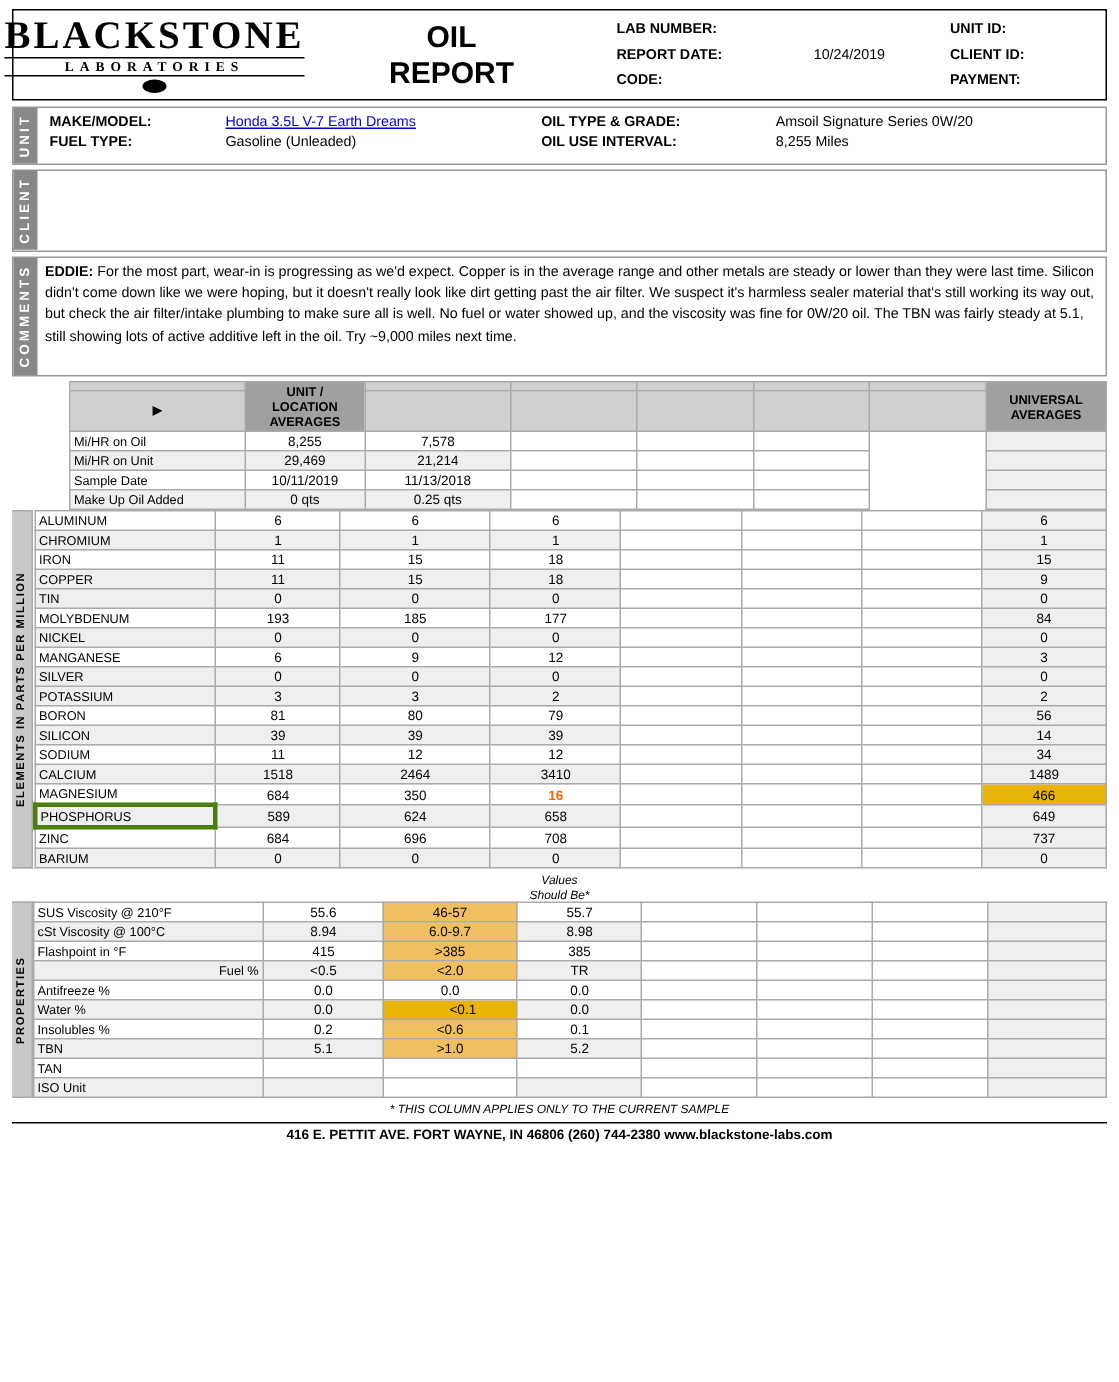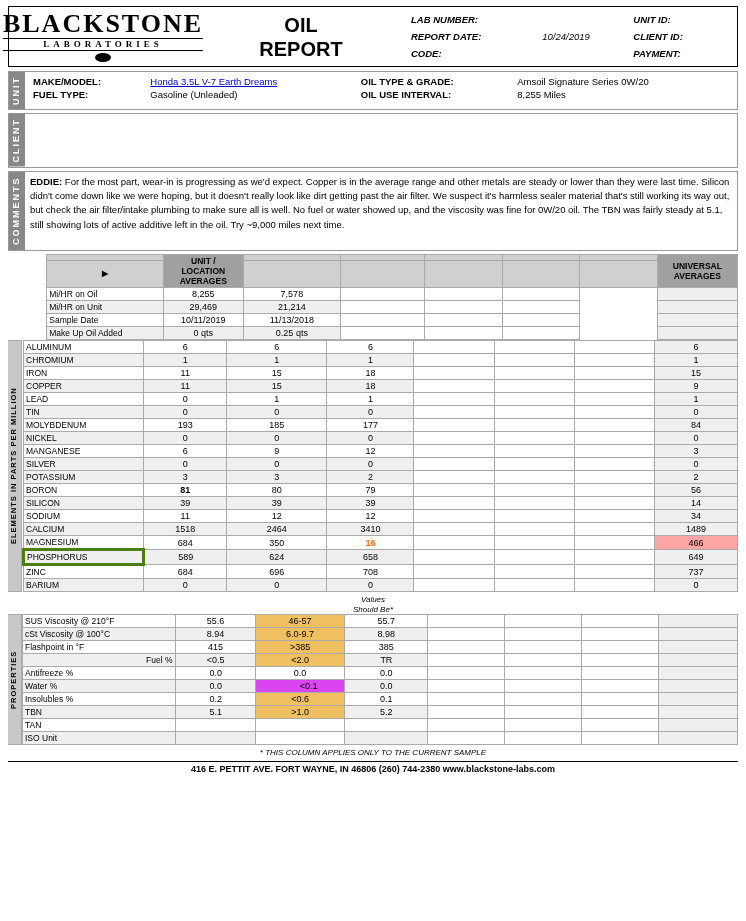--- a/index.html
+++ b/index.html
@@ -51,21 +51,20 @@
       flex: 1;
       text-align: center;
       font-size: 20px;
       font-weight: 900;
       line-height: 1.2;
     }
     .header-fields {
       flex: 1.5;
       font-size: 9.5px;
       line-height: 1.8;
-      font-style: italic;
     }
     .header-fields table {
       width: 100%;
       border-collapse: collapse;
     }
     .header-fields td {
       padding: 0 2px;
       font-size: 9.5px;
     }
     .header-fields .label {
@@ -405,30 +404,20 @@
     <td class="row-label bg-light" style="border:1px solid #aaa;width:90px;">COPPER</td>
     <td class="bg-light" style="border:1px solid #aaa;width:62px;">11</td>
     <td class="bg-light" style="border:1px solid #aaa;width:75px;">15</td>
     <td class="bg-light" style="border:1px solid #aaa;width:65px;">18</td>
     <td style="border:1px solid #aaa;width:60px;"></td>
     <td style="border:1px solid #aaa;width:60px;"></td>
     <td style="border:1px solid #aaa;width:60px;"></td>
     <td style="border:1px solid #aaa;width:62px;background:#efefef;">9</td>
   </tr>
             <tr>
-    <td class="row-label " style="border:1px solid #aaa;width:90px;">LEAD</td>
-    <td class="" style="border:1px solid #aaa;width:62px;">0</td>
-    <td class="" style="border:1px solid #aaa;width:75px;">1</td>
-    <td class="" style="border:1px solid #aaa;width:65px;">1</td>
-    <td style="border:1px solid #aaa;width:60px;"></td>
-    <td style="border:1px solid #aaa;width:60px;"></td>
-    <td style="border:1px solid #aaa;width:60px;"></td>
-    <td style="border:1px solid #aaa;width:62px;background:#efefef;">1</td>
-  </tr>
-            <tr>
     <td class="row-label bg-light" style="border:1px solid #aaa;width:90px;">TIN</td>
     <td class="bg-light" style="border:1px solid #aaa;width:62px;">0</td>
     <td class="bg-light" style="border:1px solid #aaa;width:75px;">0</td>
     <td class="bg-light" style="border:1px solid #aaa;width:65px;">0</td>
     <td style="border:1px solid #aaa;width:60px;"></td>
     <td style="border:1px solid #aaa;width:60px;"></td>
     <td style="border:1px solid #aaa;width:60px;"></td>
     <td style="border:1px solid #aaa;width:62px;background:#efefef;">0</td>
   </tr>
             <tr>
@@ -476,21 +465,21 @@
     <td class="bg-light" style="border:1px solid #aaa;width:62px;">3</td>
     <td class="bg-light" style="border:1px solid #aaa;width:75px;">3</td>
     <td class="bg-light" style="border:1px solid #aaa;width:65px;">2</td>
     <td style="border:1px solid #aaa;width:60px;"></td>
     <td style="border:1px solid #aaa;width:60px;"></td>
     <td style="border:1px solid #aaa;width:60px;"></td>
     <td style="border:1px solid #aaa;width:62px;background:#efefef;">2</td>
   </tr>
             <tr>
     <td class="row-label " style="border:1px solid #aaa;width:90px;">BORON</td>
-    <td class="" style="border:1px solid #aaa;width:62px;font-weight:bold;">81</td>
+    <td class="" style="border:1px solid #aaa;width:62px;">81</td>
     <td class="" style="border:1px solid #aaa;width:75px;">80</td>
     <td class="" style="border:1px solid #aaa;width:65px;">79</td>
     <td style="border:1px solid #aaa;width:60px;"></td>
     <td style="border:1px solid #aaa;width:60px;"></td>
     <td style="border:1px solid #aaa;width:60px;"></td>
     <td style="border:1px solid #aaa;width:62px;background:#efefef;">56</td>
   </tr>
             <tr>
     <td class="row-label bg-light" style="border:1px solid #aaa;width:90px;">SILICON</td>
     <td class="bg-light" style="border:1px solid #aaa;width:62px;">39</td>
@@ -522,21 +511,21 @@
     <td style="border:1px solid #aaa;width:62px;background:#efefef;">1489</td>
   </tr>
             <tr>
     <td class="row-label " style="border:1px solid #aaa;width:90px;">MAGNESIUM</td>
     <td class="" style="border:1px solid #aaa;width:62px;">684</td>
     <td class="" style="border:1px solid #aaa;width:75px;">350</td>
     <td class="" style="border:1px solid #aaa;width:65px;color:#ff6600;font-weight:bold;">16</td>
     <td style="border:1px solid #aaa;width:60px;"></td>
     <td style="border:1px solid #aaa;width:60px;"></td>
     <td style="border:1px solid #aaa;width:60px;"></td>
-    <td style="border:1px solid #aaa;width:62px;background:#fca5a5;">466</td>
+    <td style="border:1px solid #aaa;width:62px;background:#eab308;">466</td>
   </tr>
             <tr>
     <td class="row-label bg-light" style="border:3px solid #4d7c0f;width:90px;">PHOSPHORUS</td>
     <td class="bg-light" style="border:1px solid #aaa;width:62px;">589</td>
     <td class="bg-light" style="border:1px solid #aaa;width:75px;">624</td>
     <td class="bg-light" style="border:1px solid #aaa;width:65px;">658</td>
     <td style="border:1px solid #aaa;width:60px;"></td>
     <td style="border:1px solid #aaa;width:60px;"></td>
     <td style="border:1px solid #aaa;width:60px;"></td>
     <td style="border:1px solid #aaa;width:62px;background:#efefef;">649</td>
@@ -629,21 +618,21 @@
     <td style="border:1px solid #aaa;width:70px;">0.0</td>
     <td class="" style="border:1px solid #aaa;width:65px;">0.0</td>
     <td style="border:1px solid #aaa;width:60px;"></td>
     <td style="border:1px solid #aaa;width:60px;"></td>
     <td style="border:1px solid #aaa;width:60px;"></td>
     <td style="border:1px solid #aaa;width:62px;background:#efefef;"></td>
   </tr>
           <tr>
     <td class="row-label bg-light" style="border:1px solid #aaa;width:120px;">Water %</td>
     <td class="bg-light" style="border:1px solid #aaa;width:62px;">0.0</td>
-    <td style="border:1px solid #aaa;width:70px;background:#d946ef;padding-left:20px;">&lt;0.1</td>
+    <td style="border:1px solid #aaa;width:70px;background:#eab308;padding-left:20px;">&lt;0.1</td>
     <td class="bg-light" style="border:1px solid #aaa;width:65px;">0.0</td>
     <td style="border:1px solid #aaa;width:60px;"></td>
     <td style="border:1px solid #aaa;width:60px;"></td>
     <td style="border:1px solid #aaa;width:60px;"></td>
     <td style="border:1px solid #aaa;width:62px;background:#efefef;"></td>
   </tr>
           <tr>
     <td class="row-label " style="border:1px solid #aaa;width:120px;">Insolubles %</td>
     <td class="" style="border:1px solid #aaa;width:62px;">0.2</td>
     <td style="border:1px solid #aaa;width:70px;background:#f0c060;">&lt;0.6</td>

